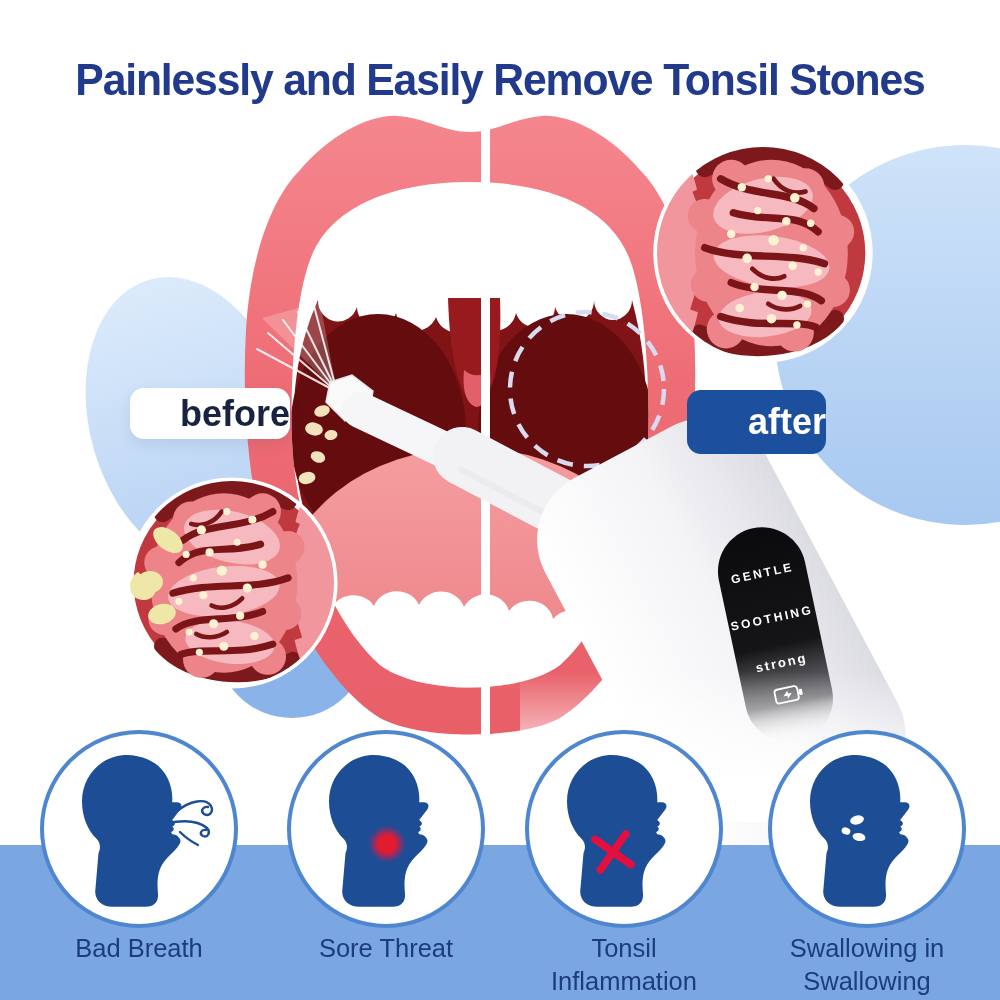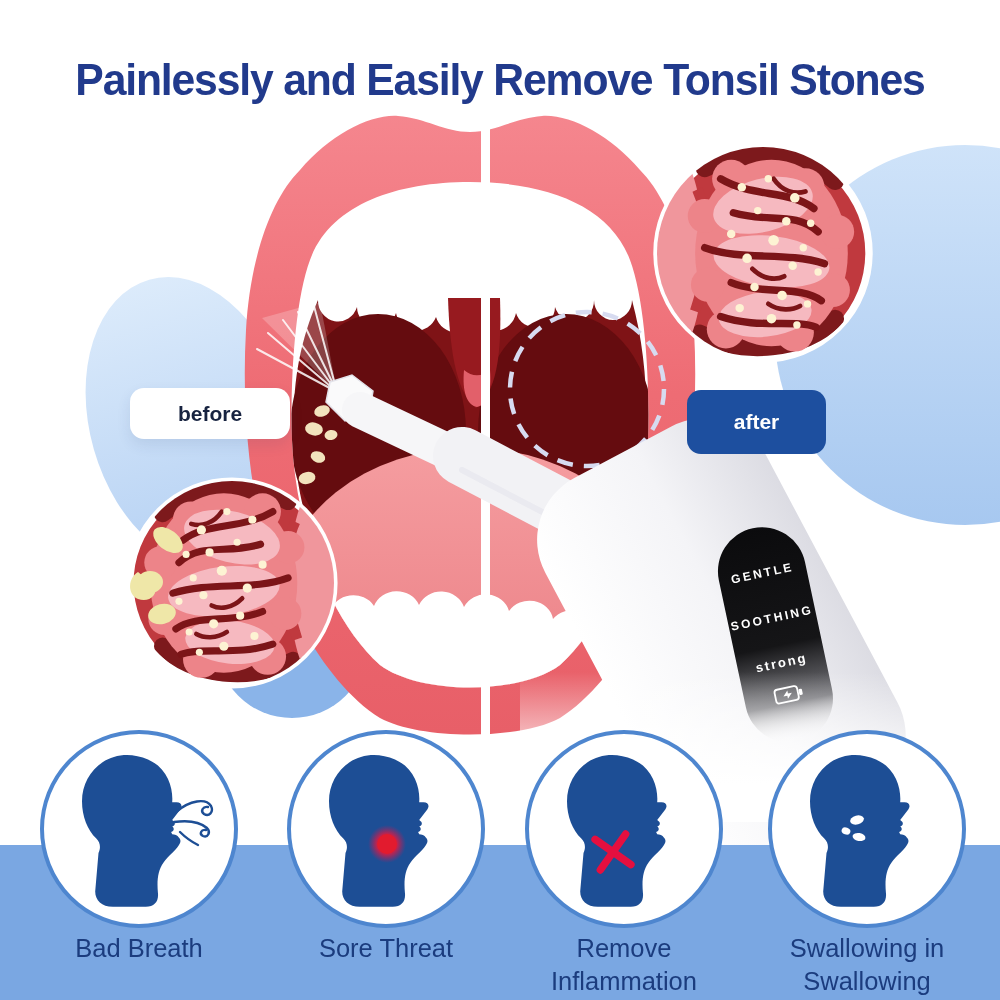--- a/index.html
+++ b/index.html
@@ -7,22 +7,22 @@
     position:relative;width:1000px;height:1000px;overflow:hidden;
     background:#ffffff;font-family:"Liberation Sans",sans-serif;
   }
   #art{position:absolute;left:0;top:0;width:1000px;height:1000px;}
   .headline{
     position:absolute;left:0;top:26px;width:1000px;text-align:center;
     font-size:44px;font-weight:700;color:#213a8c;letter-spacing:-1.2px;
     transform:scaleX(0.97);transform-origin:center;white-space:nowrap;
   }
   .pill{
-    position:absolute;border-radius:14px;display:flex;align-items:center;justify-content:center;
-    font-weight:700;font-size:21px;
+    position:absolute;border-radius:14px;display:flex;align-items:center;justify-content:flex-end;
+    font-weight:700;font-size:36px;
   }
   .pill.before{
     left:130px;top:388px;width:160px;height:51px;background:#ffffff;color:#172340;
     box-shadow:0 6px 14px rgba(40,60,110,0.10);
   }
   .pill.after{
     left:687px;top:390px;width:139px;height:64px;background:#1d4f9f;color:#ffffff;
   }
   .symptom-label{
     position:absolute;top:932px;width:240px;text-align:center;
@@ -288,19 +288,19 @@
   <span>after</span>
 </div>
 
 <div class="symptom-label" style="left:266px;">
   <span>Sore Threat</span><span class="l2"></span>
 </div>
 <div class="symptom-label" style="left:19px;">
   <span>Bad Breath</span><span class="l2"></span>
 </div>
 <div class="symptom-label" style="left:504px;">
-  <span>Remove</span><span class="l2">Inflammation</span>
+  <span>Tonsil</span><span class="l2">Inflammation</span>
 </div>
 <div class="symptom-label" style="left:747px;">
   <span>Swallowing in</span><span class="l2">Swallowing</span>
 </div>
 
 </div>
 
 </body></html>

